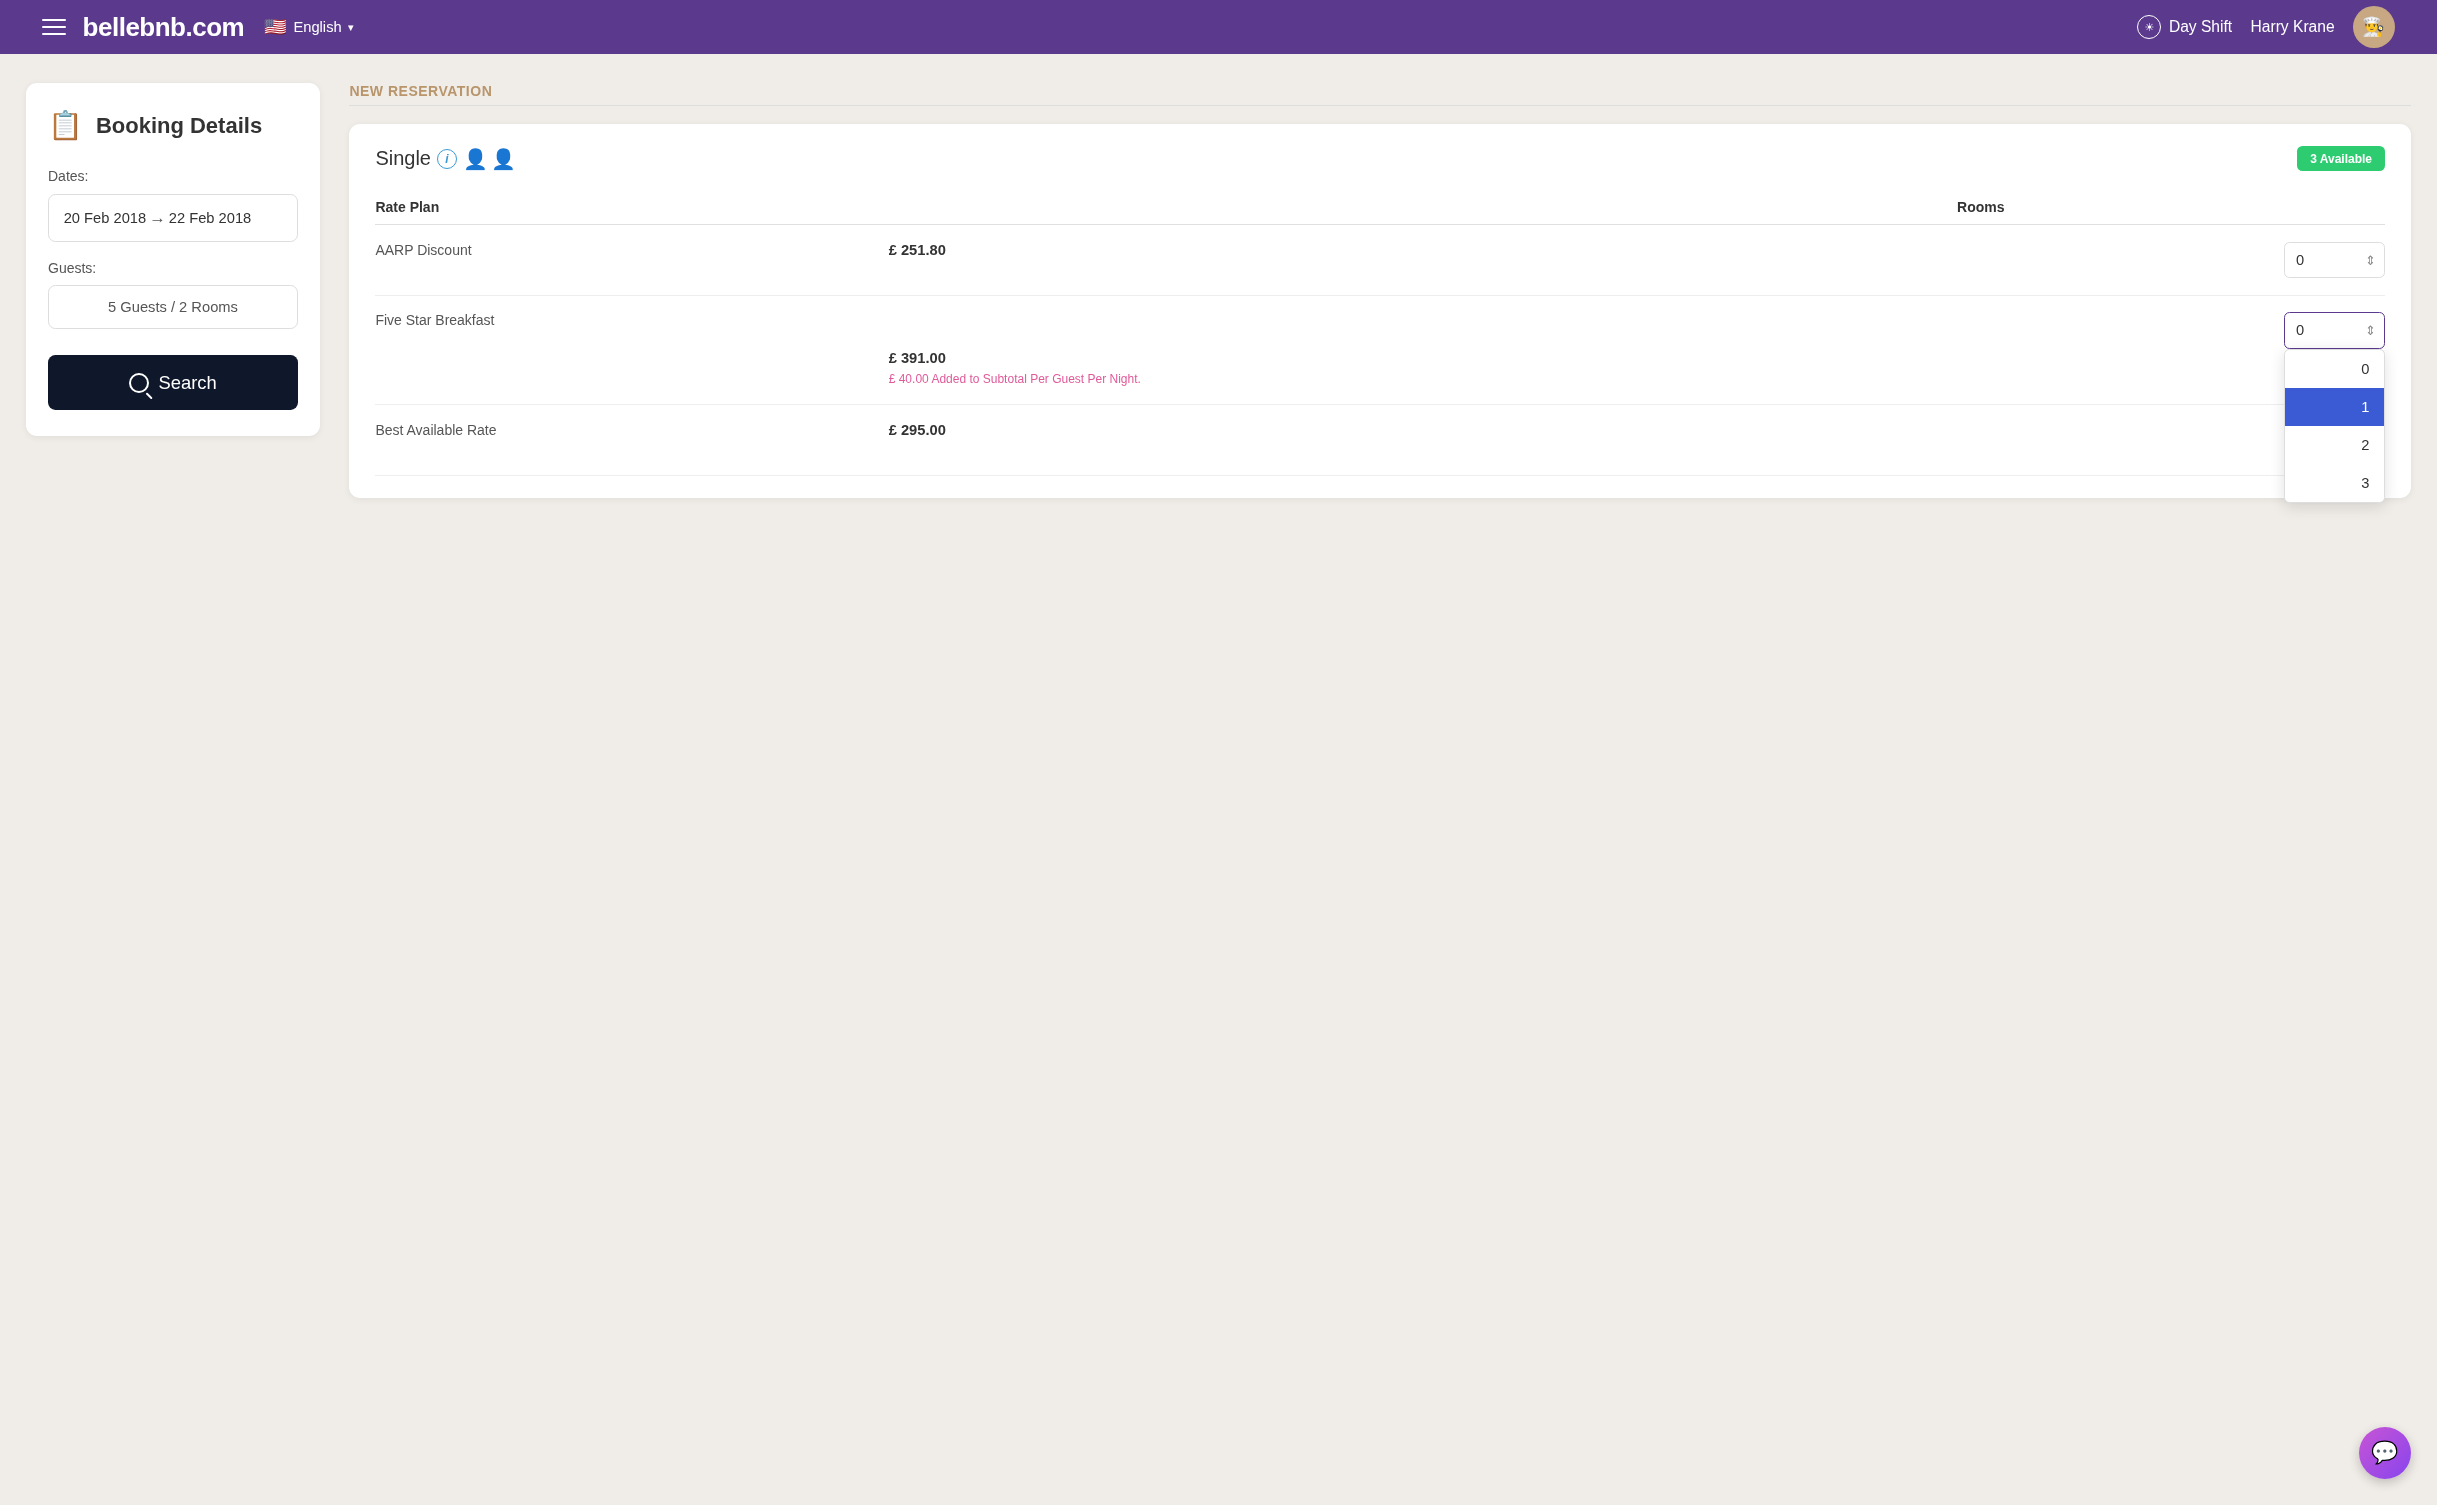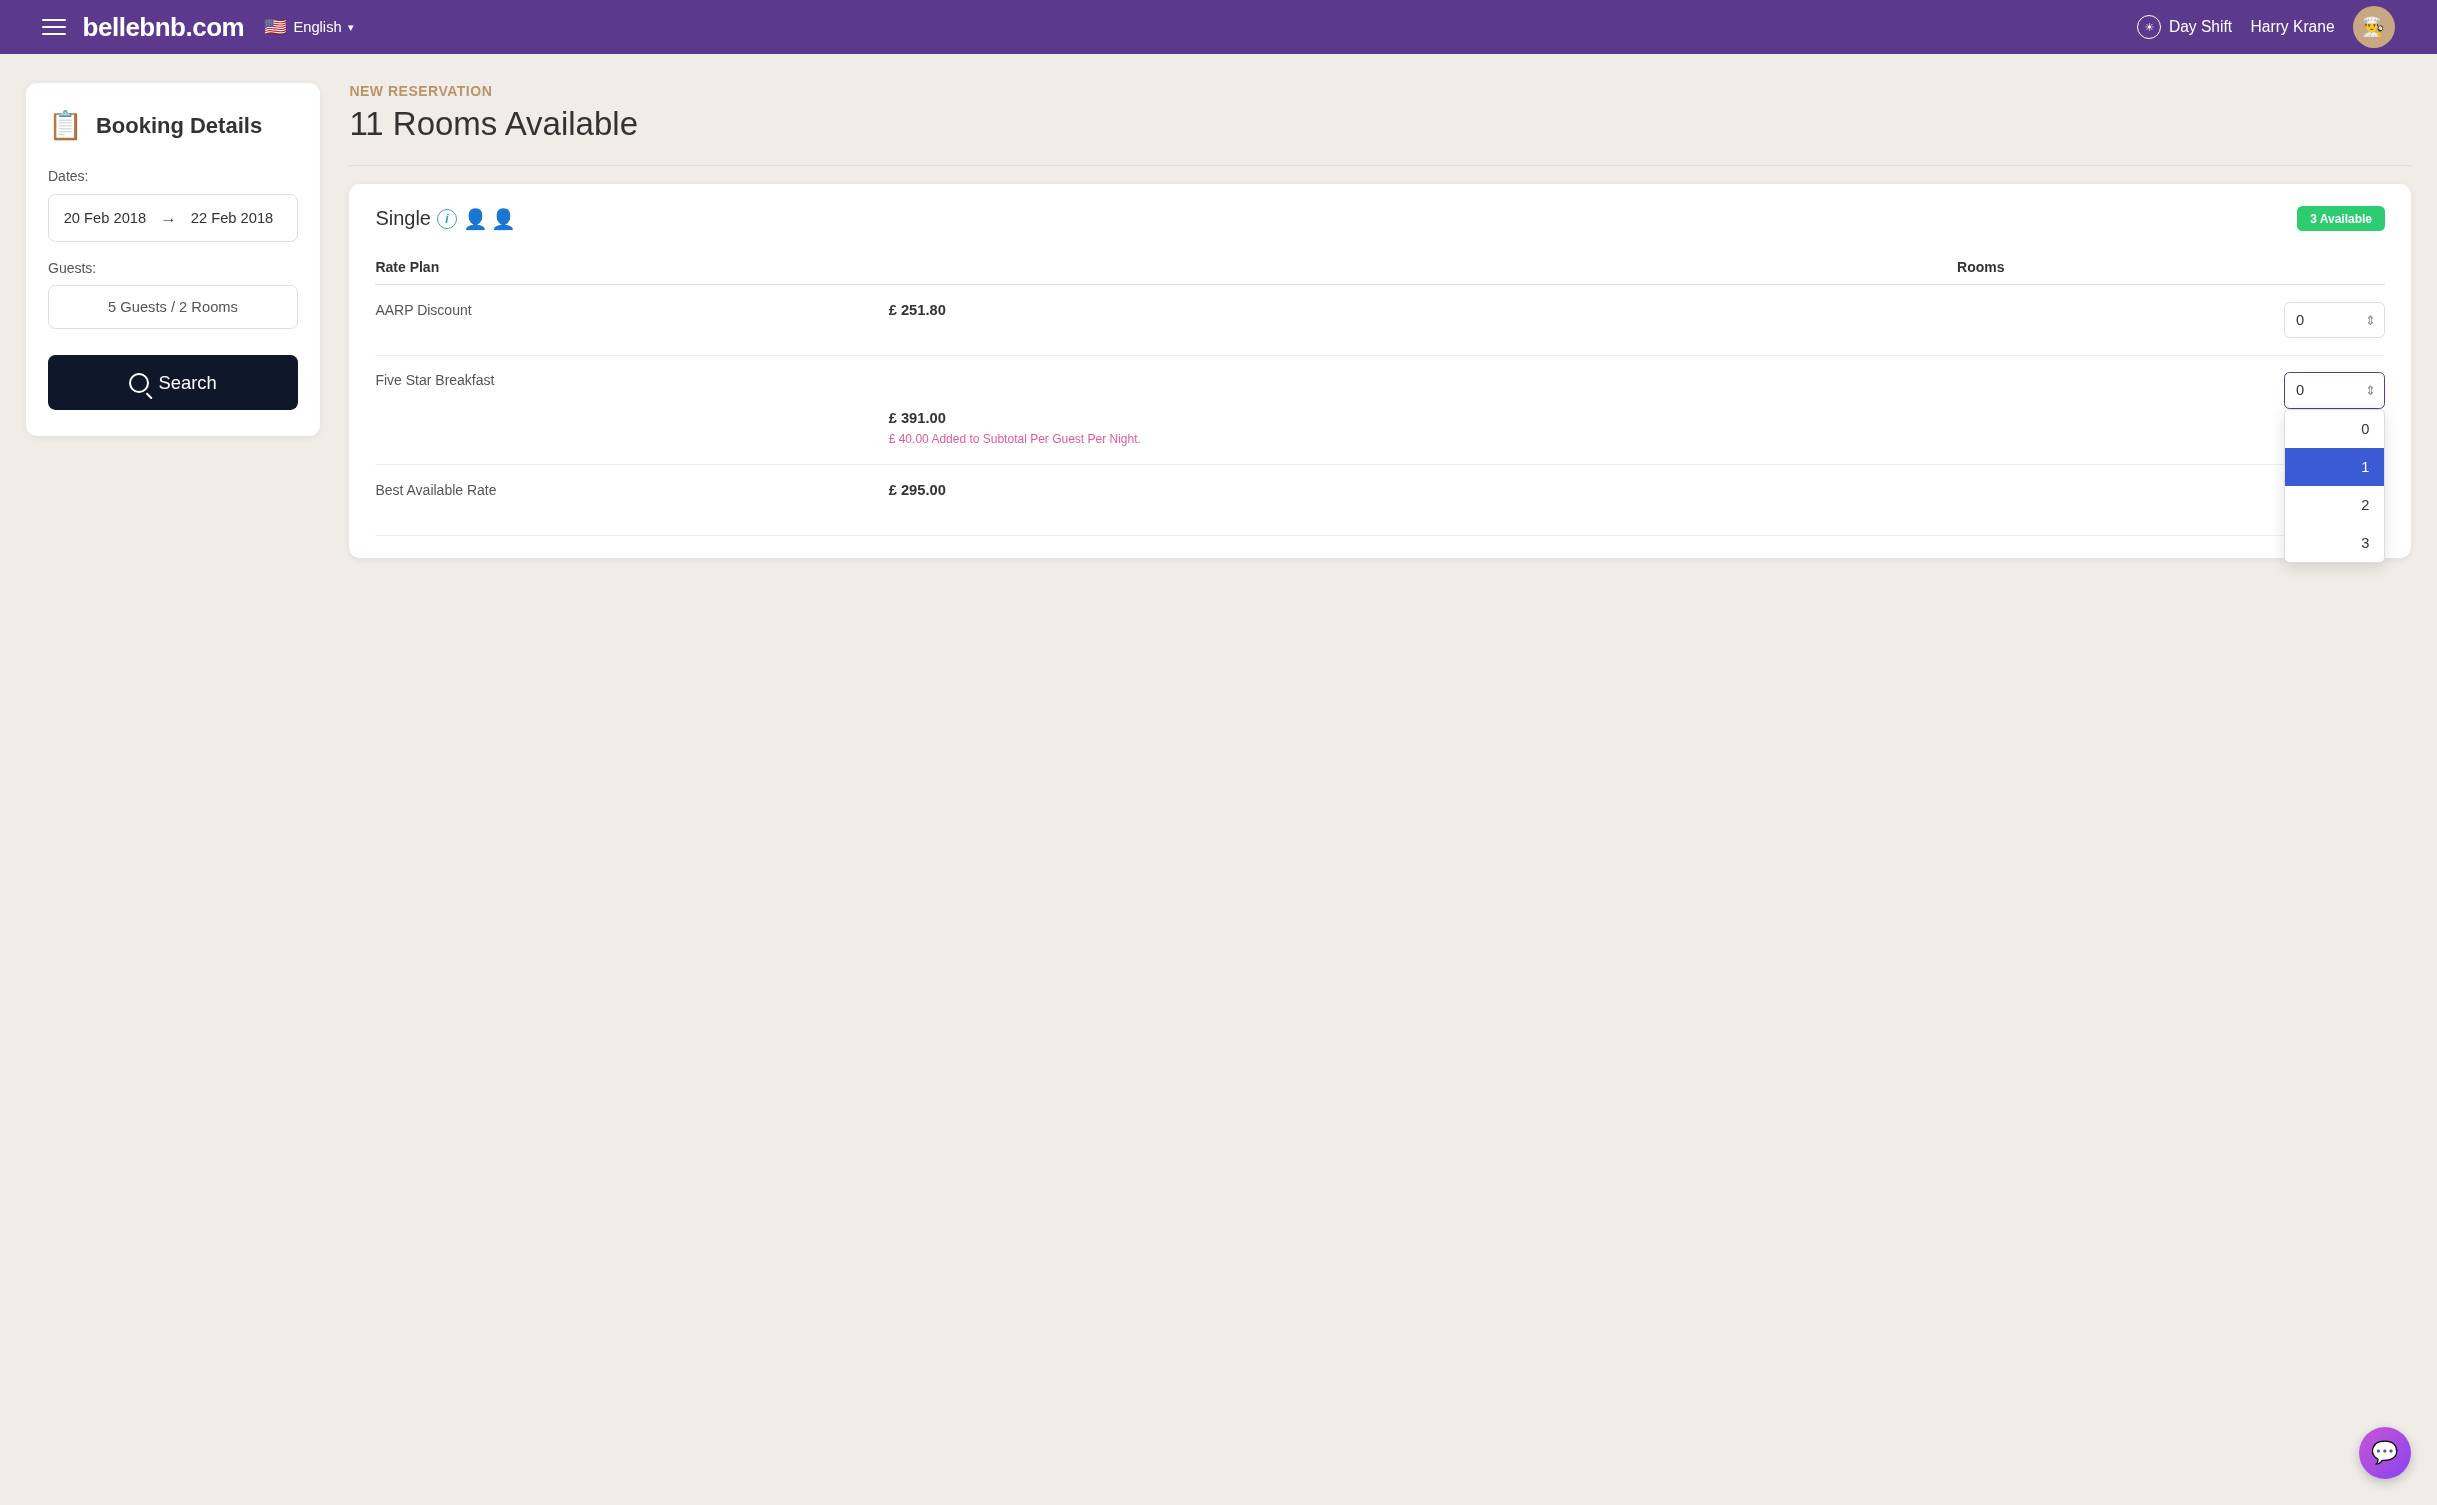--- a/index.html
+++ b/index.html
@@ -121,21 +121,21 @@
       margin-bottom: 9.2px;
     }
     .date-field {
       border: 1.4px solid #ddd;
       border-radius: 7.4px;
       padding: 13px 14.7px;
       font-size: 14.7px;
       color: #333;
       display: flex;
       align-items: center;
-      gap: 14px;
+      gap: 3px;
       margin-bottom: 18.4px;
       background: white;
     }
     .date-arrow { color: #555; font-size: 16.6px; }
     .guests-field {
       border: 1.4px solid #ddd;
       border-radius: 7.4px;
       padding: 13px 17px;
       font-size: 14.7px;
       color: #555;
@@ -417,21 +417,20 @@
     </div>
 
     <button class="search-button">
       <span class="search-icon-circle"></span>
       <span>Search</span>
     </button>
   </div>
 
   <div class="right-panel">
     <div class="new-reservation-label">NEW RESERVATION</div>
-    <div class="rooms-available-title">11 Rooms Available</div>
     <hr class="divider">
 
     <div class="room-card">
 
       <div class="room-card-header">
         <span class="room-type-name">Single</span>
         <div class="info-icon">i</div>
         <div class="guest-icons">
           <span class="guest-icon">👤</span>
           <span class="guest-icon">👤</span>

